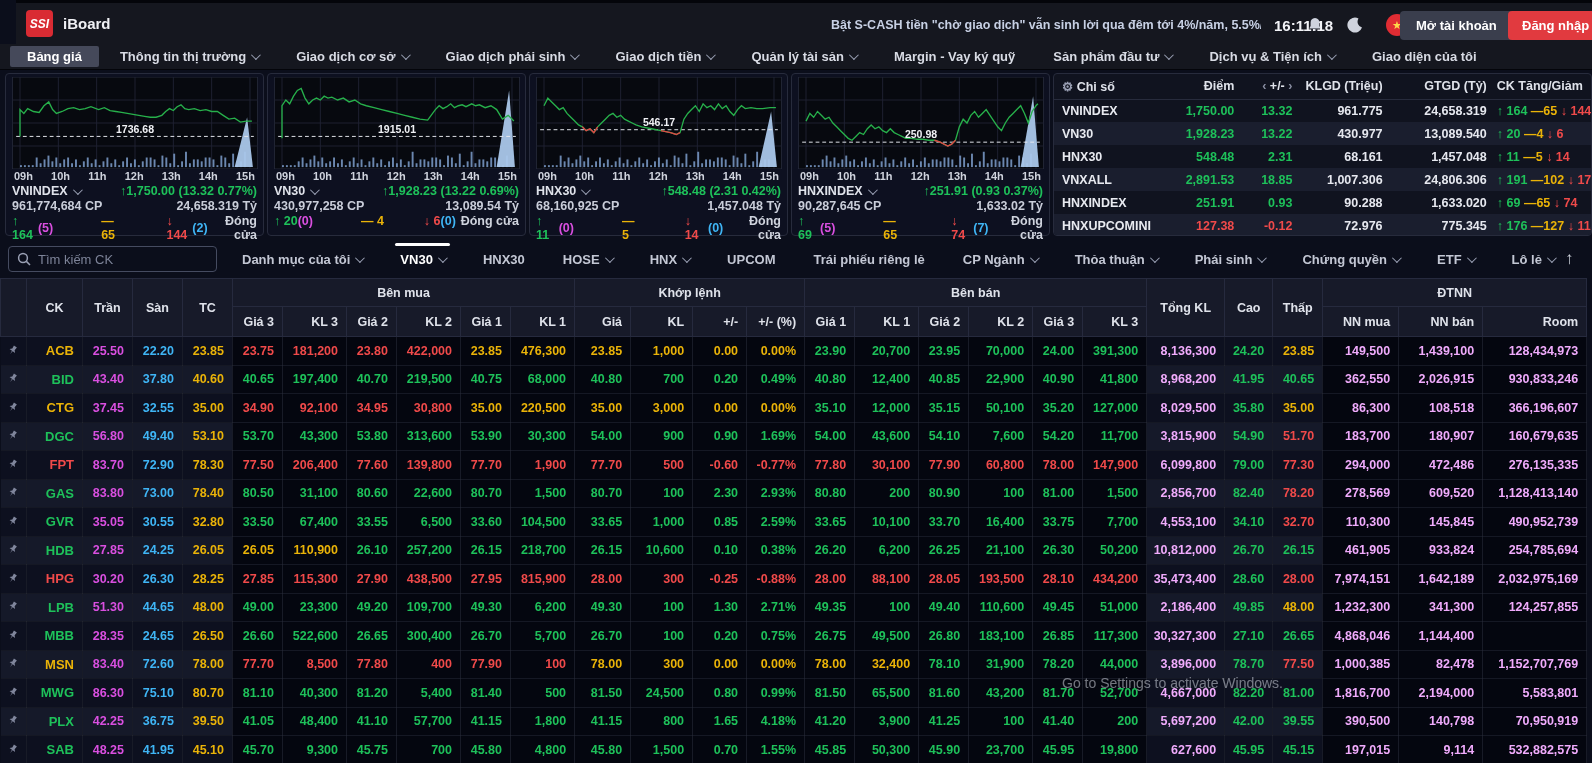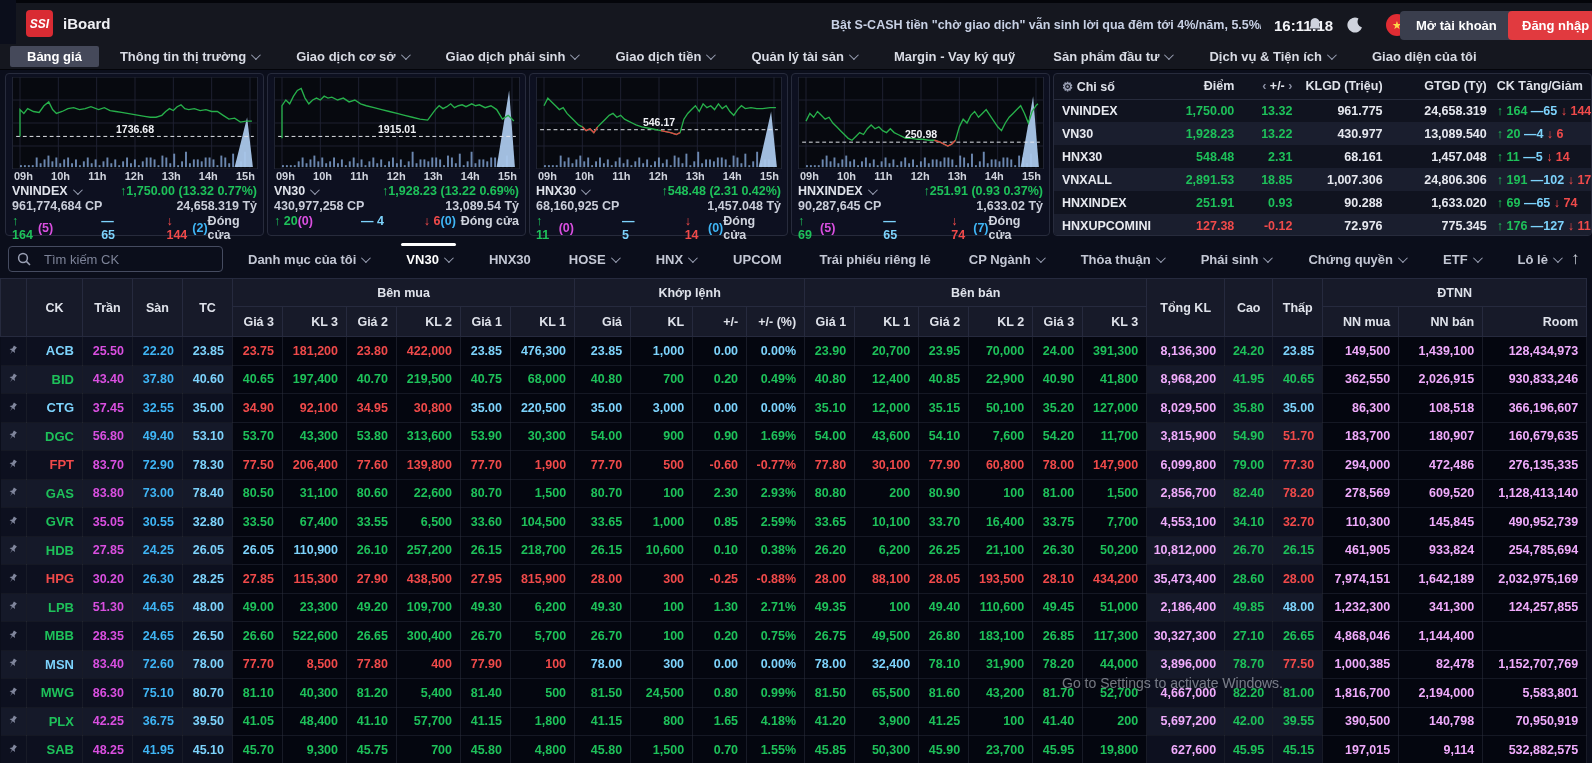--- a/index.html
+++ b/index.html
@@ -1,19 +1,19 @@
 <!DOCTYPE html>
 <html><head>
 <meta charset="utf-8">
 <style>
   * { margin:0; padding:0; box-sizing:border-box; }
   html,body { width:1592px; height:763px; overflow:hidden; background:#0b0e1b;
     font-family:"Liberation Sans", sans-serif; color:#e6e8ef; }
   
-  .c-g{color:#1ec15a;} .c-r{color:#f04a4a;} .c-y{color:#7dd3fc;} .c-p{color:#d94fe0;}
+  .c-g{color:#1ec15a;} .c-r{color:#f04a4a;} .c-y{color:#eab308;} .c-p{color:#d94fe0;}
   .c-b{color:#3fb5f5;} .c-w{color:#f0abfc;}
   
   .topbar{position:absolute;left:16px;top:0;width:1592px;height:44px;background:#15171f;
     border-top:3px solid #04050a;display:flex;align-items:center;}
   .logo{width:27px;height:27px;background:#d92b33;border-radius:4px;margin-left:10px;
     display:flex;align-items:center;justify-content:center;font-weight:bold;font-style:italic;
     font-size:12px;color:#fff;}
   .app-title{font-size:15px;font-weight:bold;margin-left:10px;color:#f0f1f5;}
   .marquee{position:absolute;left:815px;top:0;height:44px;display:flex;align-items:center;
     width:430px;overflow:hidden;white-space:nowrap;font-size:12.5px;color:#c7d0e4;font-weight:bold;}
@@ -39,34 +39,34 @@
   .charts-row{position:absolute;left:0;top:71px;width:1592px;height:167px;display:flex;gap:3px;padding:2px 0 0 5px;}
   .chart-panel{width:259px;height:163px;background:#0d1020;border:1px solid #272b3c;border-radius:4px;
     padding:3px 6px 0 6px;position:relative;}
   .chart-svg{display:block;}
   .axis-row{display:flex;justify-content:space-between;font-size:11px;font-weight:bold;color:#cfd3dd;
     padding:0 2px;margin-top:1px;}
   .stat1{display:flex;justify-content:space-between;align-items:center;margin-top:2px;font-size:12.5px;font-weight:bold;}
   .stat1 .iname{color:#dfe2ea;display:flex;align-items:center;gap:5px;}
   .stat2{display:flex;justify-content:space-between;font-size:12.5px;font-weight:bold;color:#c9cdd9;margin-top:1px;}
   .stat3{display:flex;align-items:center;font-size:12.5px;font-weight:bold;margin-top:1px;}
-  .stat3 .right{margin-left:auto;color:#cfd3dd;}
+  .stat3 .right{margin-left:auto;color:#cfd3dd;text-align:right;}
   
   .index-panel{flex:1;height:163px;background:#10131f;border:1px solid #272b3c;border-radius:4px;overflow:hidden;}
   .idx-table{width:100%;border-collapse:collapse;table-layout:fixed;font-size:12.5px;font-weight:bold;}
   .idx-table th{color:#dfe2ea;text-align:right;height:25px;padding-right:6px;border-bottom:1px solid #272b3c;white-space:nowrap;}
   .idx-table th:first-child{text-align:left;padding-left:8px;}
   .idx-table td{height:23px;text-align:right;padding-right:6px;white-space:nowrap;overflow:hidden;}
   .idx-table td:first-child{text-align:left;padding-left:8px;color:#e8eaf0;}
   .idx-table tr.alt td{background:#1a1e2e;}
   .idx-updown{text-align:left !important;padding-left:4px;}
   
   .toolbar{position:absolute;left:0;top:241px;width:1592px;height:36px;display:flex;align-items:center;background:#0b0e1b;}
   .search-box{width:222px;height:26px;margin-left:8px;border:1px solid #454b60;border-radius:4px;
-    display:flex;align-items:center;padding:0 8px;gap:13px;background:transparent;}
+    display:flex;align-items:center;padding:0 8px;gap:7px;background:transparent;}
   .search-box input{background:transparent;border:none;outline:none;color:#dfe2ea;font-size:13px;width:170px;
     font-family:"Liberation Sans",sans-serif;}
   .search-box input::placeholder{color:#7d8398;}
   .tabs{display:flex;align-items:center;margin-left:14px;gap:16px;}
   .tab{position:relative;display:flex;align-items:center;gap:5px;padding:9px 11px;font-size:13px;font-weight:bold;
     color:#c3c7d4;white-space:nowrap;cursor:pointer;}
   .tab.active{color:#ffffff;}
   .tab.active::before{content:"";position:absolute;left:6px;right:6px;top:0;height:3px;background:#fff;border-radius:2px;}
   .tool-icons{margin-left:auto;display:flex;align-items:center;gap:18px;margin-right:14px;color:#cfd3dd;}
   .btn-order{width:116px;height:30px;background:#1fa36a;border:none;border-radius:4px;color:#fff;

